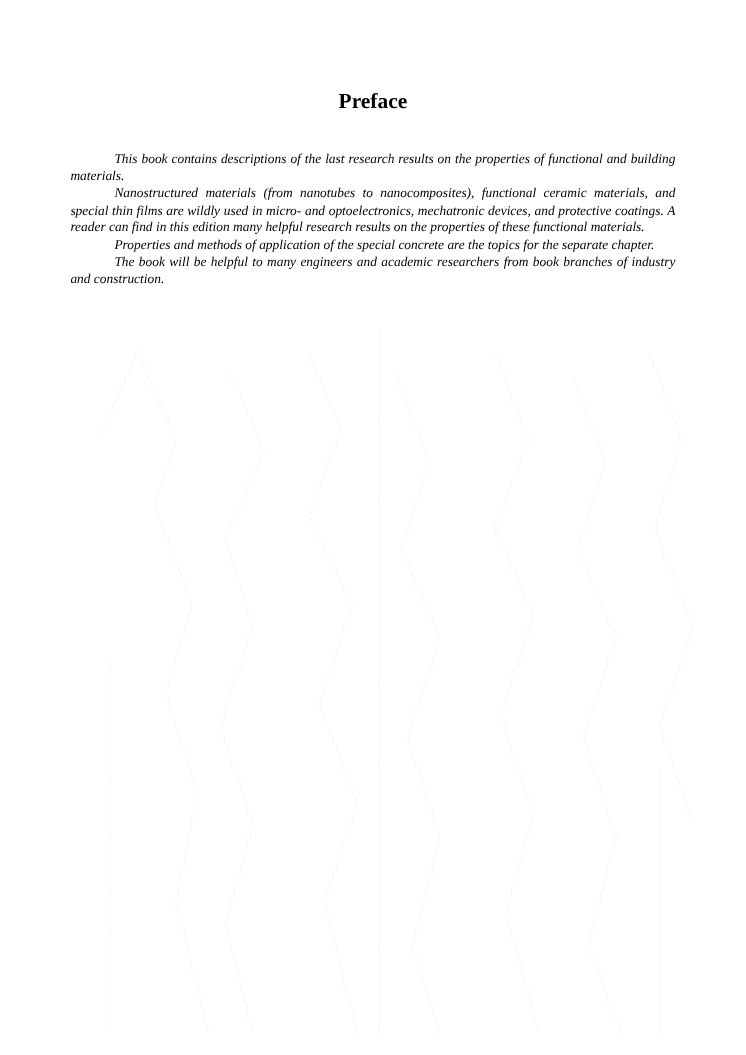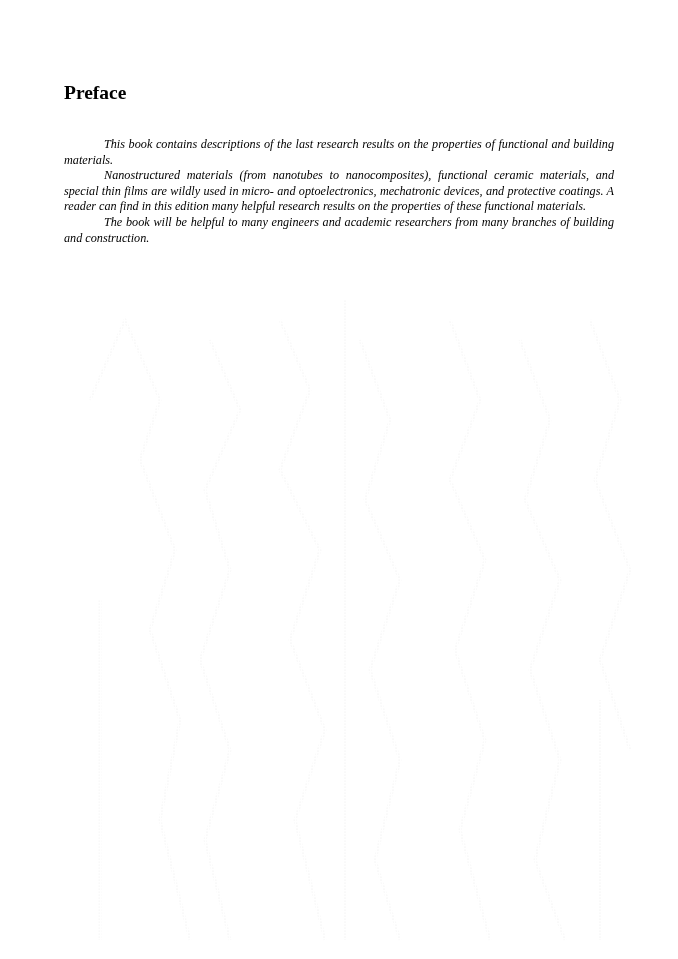--- a/index.html
+++ b/index.html
@@ -27,20 +27,21 @@
       position: absolute;
       left: 64px;
       top: 0;
       width: 550px;
     }
     .title {
       position: absolute;
       top: 81px;
       left: 0;
       width: 550px;
+      text-align: center;
       font-weight: bold;
       font-size: 19.5px;
       line-height: 24px;
       margin: 0;
     }
     .body-text {
       position: absolute;
       top: 137px;
       left: 0;
       width: 550px;
@@ -75,15 +76,16 @@
     <path d="M265 0 L265 640"></path>
     <path d="M520 400 L520 640"></path>
   </g>
 </svg>
 
 <div class="page">
   <h1 class="title">Preface</h1>
   <div class="body-text">
     <p>This book contains descriptions of the last research results on the properties of functional and building materials.</p>
     <p>Nanostructured materials (from nanotubes to nanocomposites), functional ceramic materials, and special thin films are wildly used in micro- and optoelectronics, mechatronic devices, and protective coatings. A reader can find in this edition many helpful research results on the properties of these functional materials.</p>
-    <p>The book will be helpful to many engineers and academic researchers from many branches of building and construction.</p>
+    <p>Properties and methods of application of the special concrete are the topics for the separate chapter.</p>
+    <p>The book will be helpful to many engineers and academic researchers from book branches of industry and construction.</p>
   </div>
 </div>
 
 </body></html>

